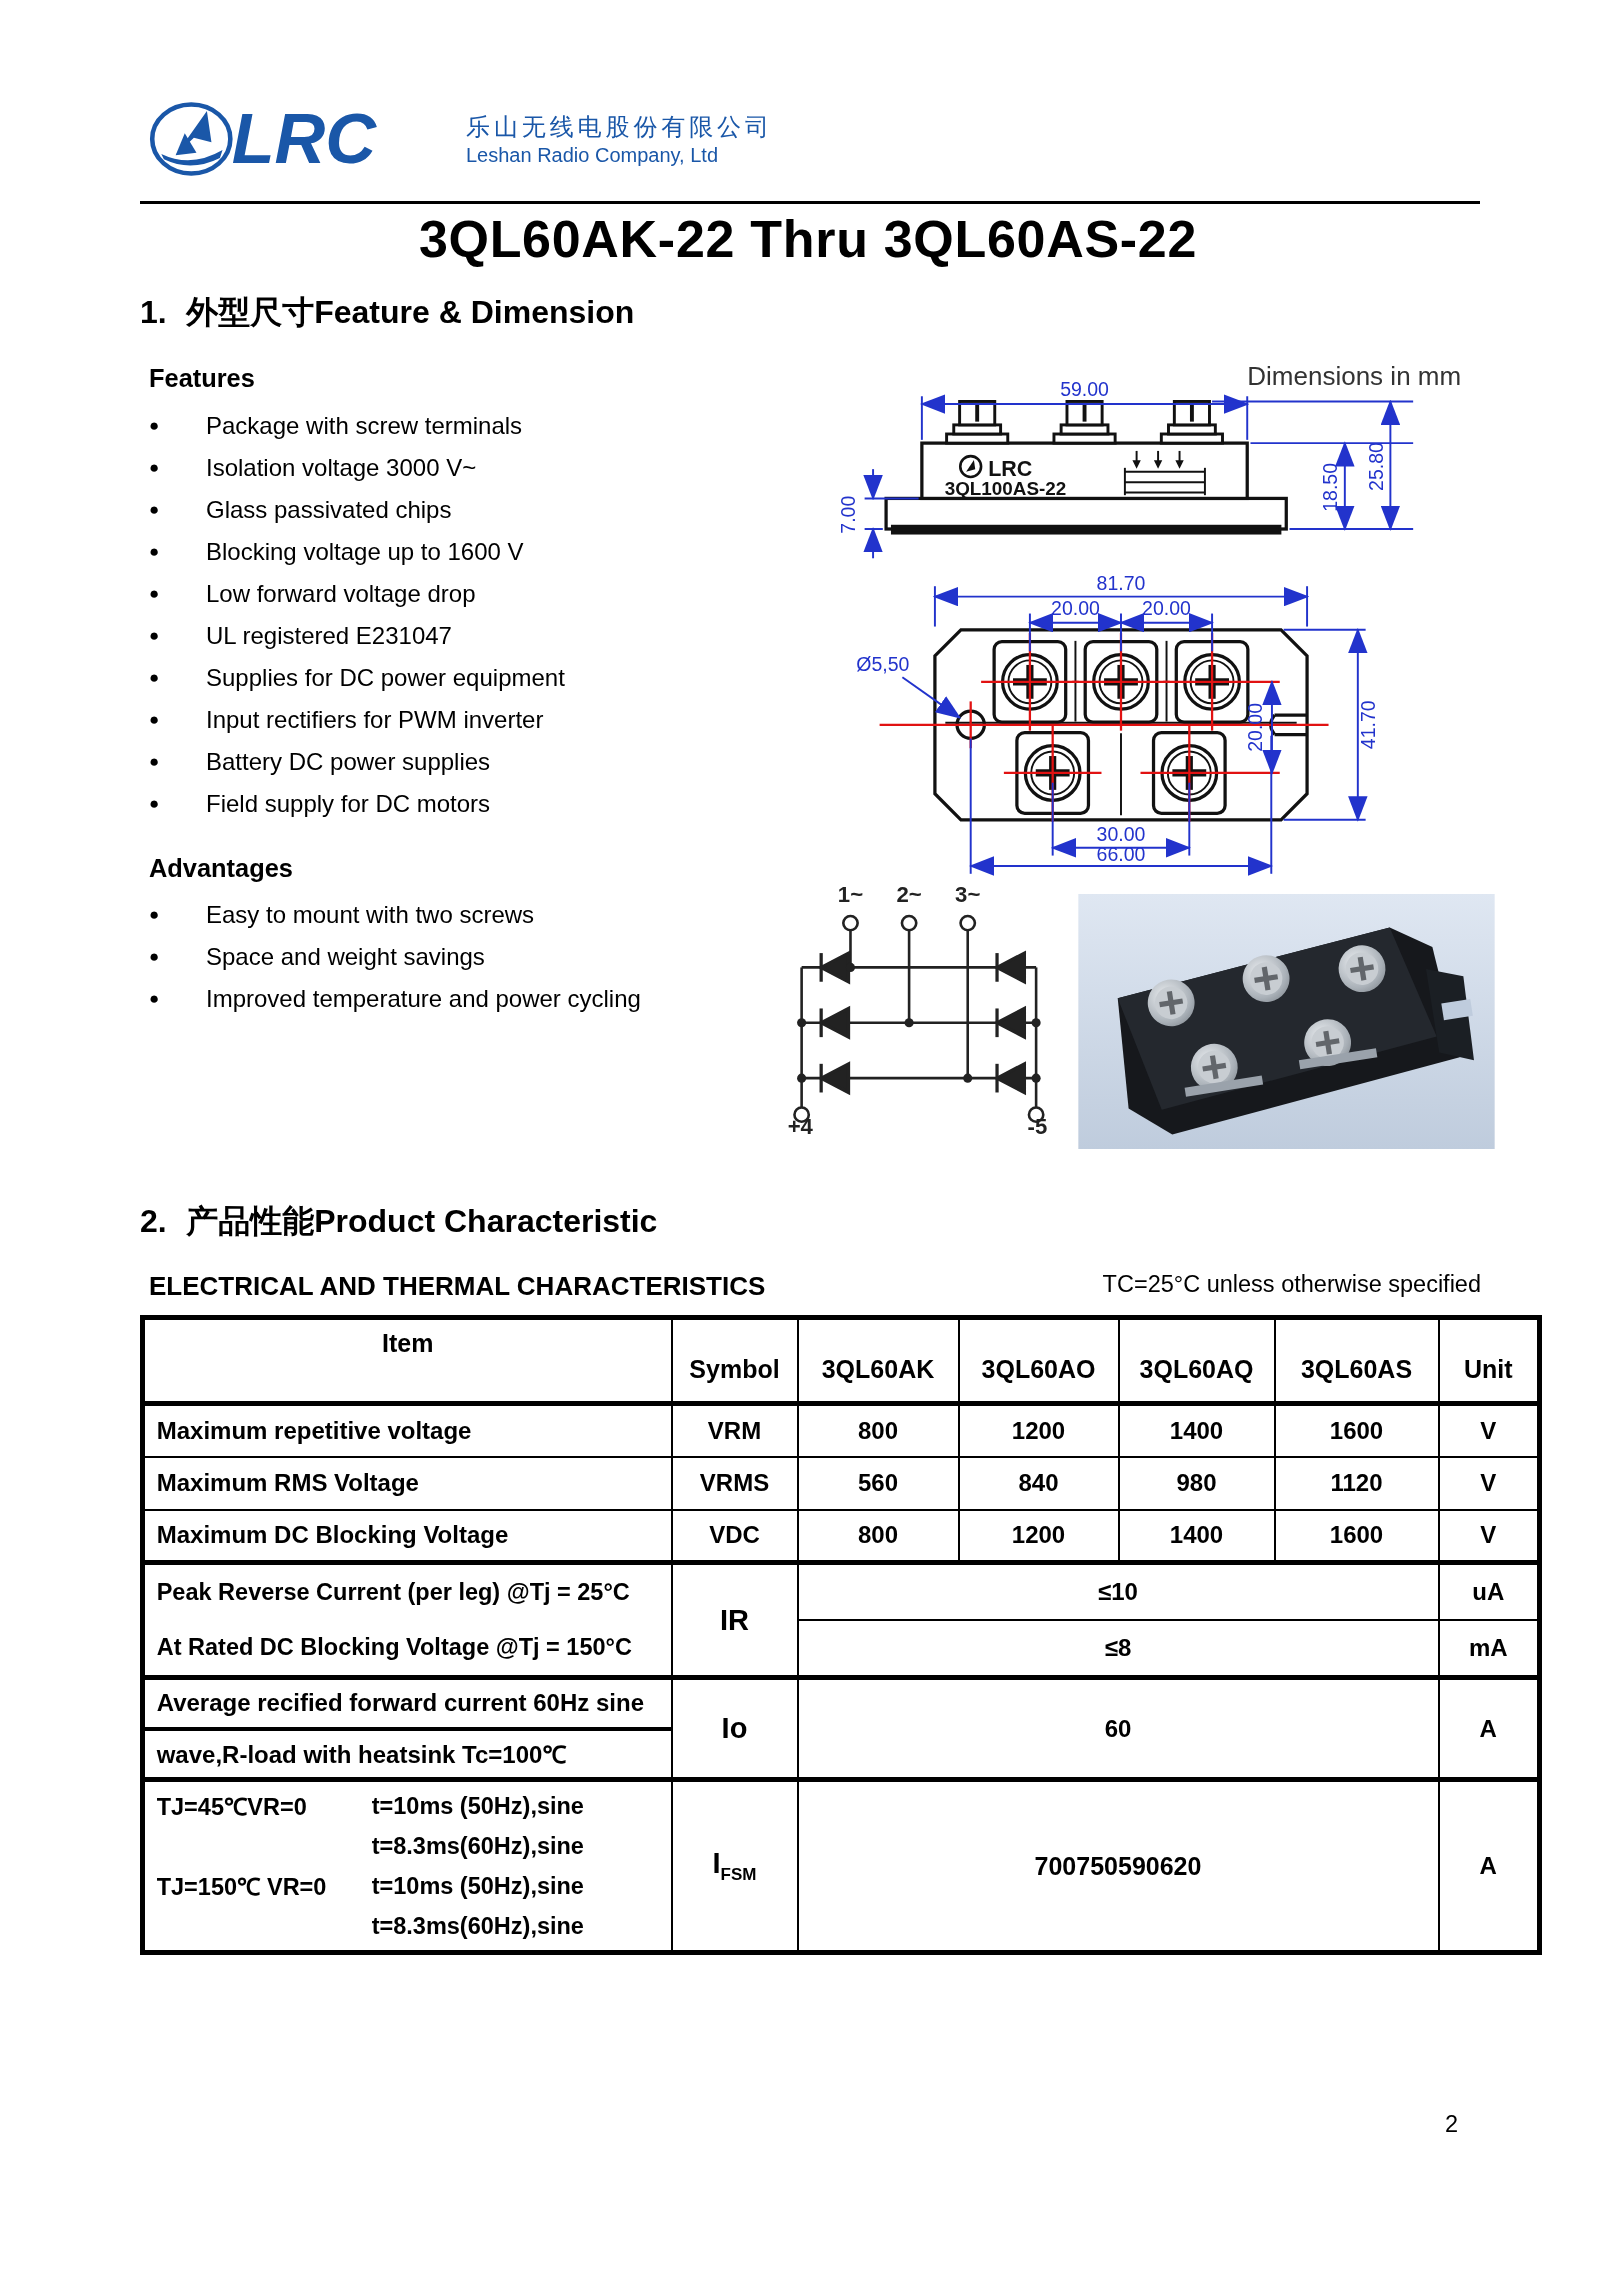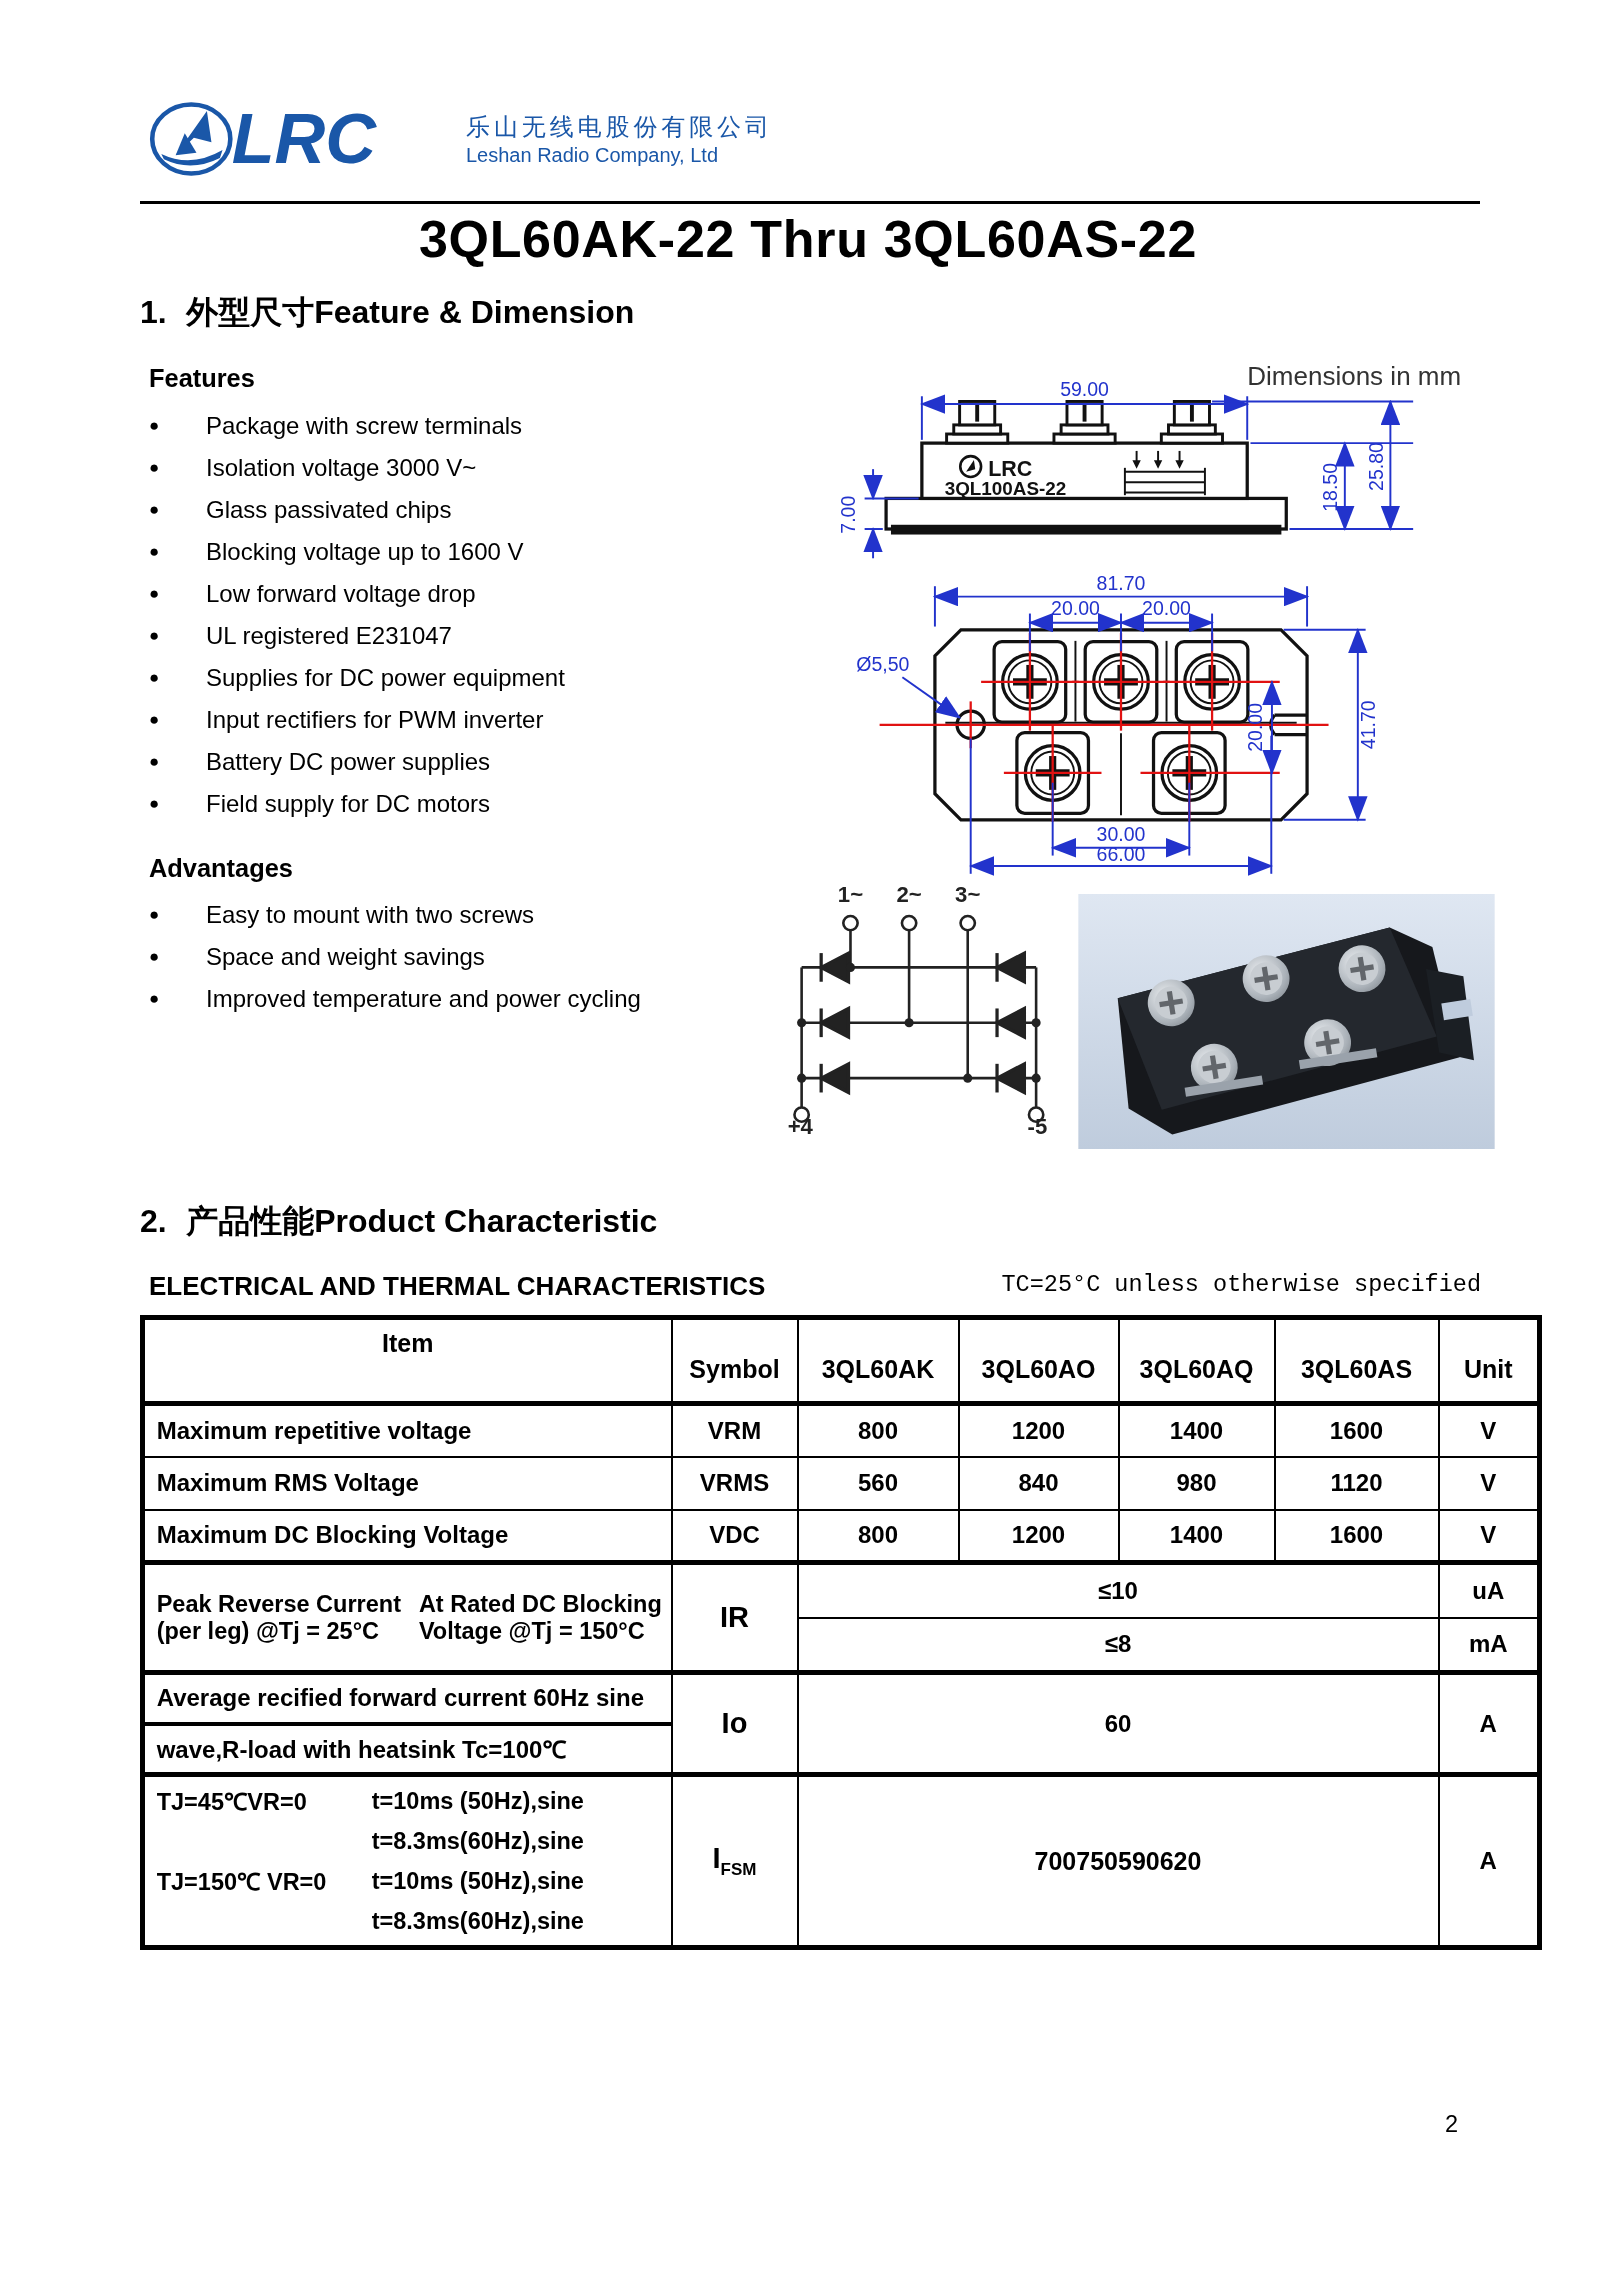--- a/index.html
+++ b/index.html
@@ -17,36 +17,36 @@
   #left-col{left:140px;top:291px;width:697px;}
   .sec-head{font-size:32px;font-weight:bold;display:flex;gap:19.5px;align-items:baseline;margin:0;}
   .list-title{font-size:25.4px;font-weight:bold;margin:29px 0 11.7px 9px;}
   ul.blist{list-style:none;margin:0;padding:0 0 0 9px;}
   ul.blist li{height:42px;display:flex;align-items:center;font-size:24px;}
   ul.blist li .b{width:57px;font-size:17px;}
   
   #sec2-head{left:140px;top:1200px;}
   #table-caption{left:149px;top:1271px;width:1332px;display:flex;justify-content:space-between;align-items:flex-start;}
   #table-caption .cap{font-size:26px;font-weight:bold;}
-  #table-caption .note{font-size:23.5px;font-family:Liberation Mono, monospace;}
+  #table-caption .note{font-size:23.5px;}
   
   #char-table{left:140px;top:1315px;}
   table{border-collapse:collapse;table-layout:fixed;width:1398px;border:5.9px solid #000;}
   td{border:2.6px solid #000;text-align:center;font-weight:bold;font-size:24px;padding:0;overflow:hidden;}
   td.t-item{text-align:left;padding-left:11.7px;}
   tr.h-hdr{height:86px;}
   tr.h-std{height:53px;}
   tr.h-ir{height:55px;}
   tr.h-io{height:51px;}
   tr.h-ifsm{height:173px;}
   td.hdr-item{vertical-align:top;padding-top:9px;text-align:center;font-size:25px;}
   td.hdr-col{vertical-align:bottom;padding-bottom:17px;font-size:25px;}
   td.bb9{border-bottom-width:5.9px;}
   td.sym-big{font-size:29px;}
-  .two-line{display:flex;flex-direction:row;justify-content:center;height:100%;}
+  .two-line{display:flex;flex-direction:column;justify-content:center;height:100%;}
   .two-line>div{height:55px;display:flex;align-items:center;padding-left:11.7px;font-size:23.5px;}
   td.io-top{border-bottom-width:4.6px;}
   .ifsm-grid{display:flex;flex-direction:column;justify-content:space-between;height:100%;}
   .ifsm-grid .row{height:40px;display:flex;align-items:center;padding-left:11.7px;font-size:23.5px;}
   .ifsm-grid .row .cond{width:215px;text-align:left;}
   .ifsm-vals{display:flex;flex-direction:row;justify-content:center;height:100%;}
   .ifsm-vals div{height:40px;display:flex;align-items:center;justify-content:center;font-size:25px;}
   sub{font-size:17px;}
   #page-num{left:1445px;top:2111px;font-size:23.5px;}
   svg text{font-family:"Liberation Sans",sans-serif;}

